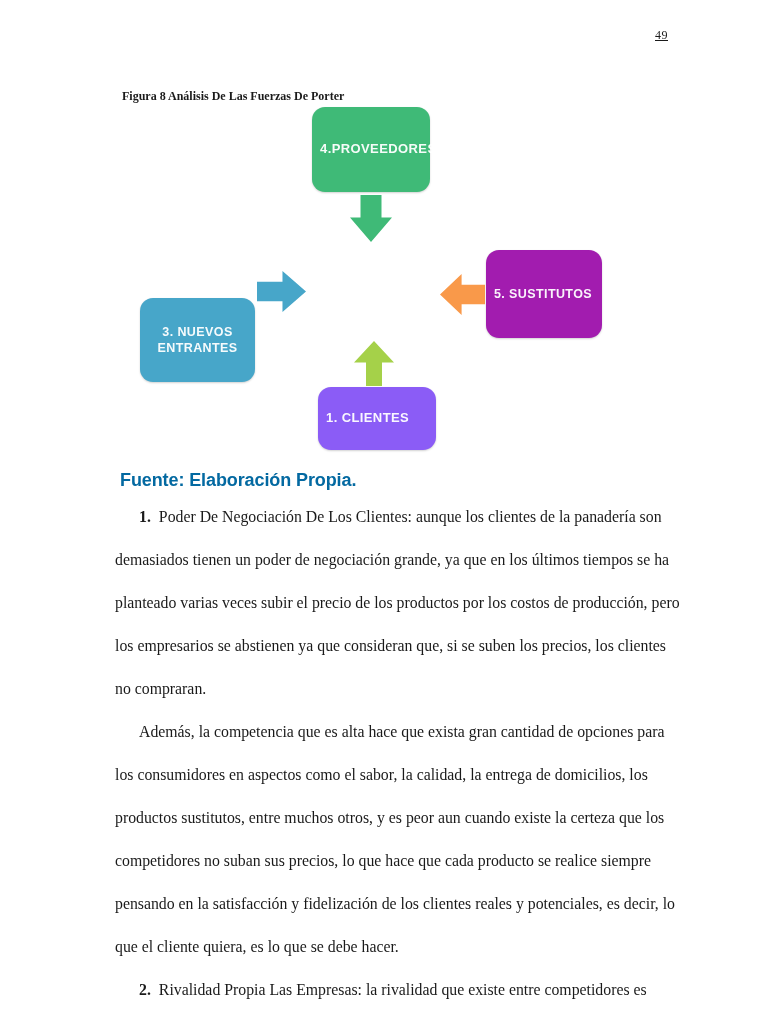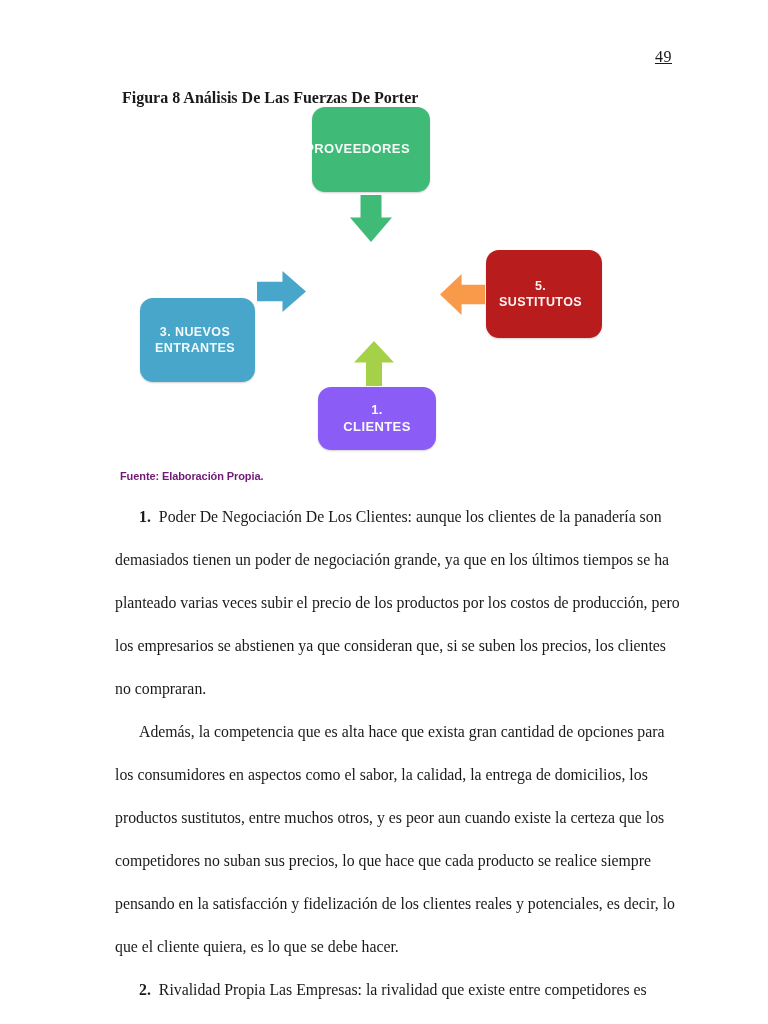--- a/index.html
+++ b/index.html
@@ -8,54 +8,54 @@
     width: 768px;
     height: 1024px;
     margin: 0 auto;
     background: #ffffff;
     font-family: "Liberation Serif", serif;
     color: #1a1a1a;
     overflow: hidden;
   }
   .page-number {
     position: absolute;
-    top: 48px;
+    top: 28px;
     left: 655px;
-    font-size: 16px;
+    font-size: 12px;
     letter-spacing: 0.5px;
     text-decoration: underline;
   }
   .fig-title {
     position: absolute;
     top: 86px;
     left: 119px;
     margin: 3px;
-    font-size: 16px;
+    font-size: 12px;
     font-weight: bold;
   }
   
   .diagram {
     position: absolute;
     left: 0; top: 0;
     width: 768px; height: 470px;
   }
   .node {
     position: absolute;
     border-radius: 13px;
     display: flex;
     align-items: center;
-    justify-content: flex-end;
+    justify-content: flex-start;
     text-align: center;
     color: rgba(255,255,255,0.95);
     font-family: "Liberation Sans", sans-serif;
     font-weight: bold;
     letter-spacing: 0.4px;
     line-height: 1.3;
     box-shadow: 0 1px 2px rgba(0,0,0,0.18);
-    padding: 20px;
+    padding: 8px;
     box-sizing: border-box;
   }
   .node-proveedores { left: 312px; top: 107px; width: 118px; height: 85px; font-size: 13px; }
   .node-entrantes   { left: 140px; top: 250px; width: 115px; height: 84px; font-size: 12.5px; }
   .node-competencia { left: 312px; top: 251px; width: 121px; height: 84px; font-size: 13.5px; }
   .node-sustitutos  { left: 486px; top: 250px; width: 116px; height: 88px; font-size: 12.5px; }
   .node-clientes    { left: 318px; top: 387px; width: 118px; height: 63px; font-size: 13px; }
   .arrow { position: absolute; }
   .arrow-down  { left: 350px; top: 195px; width: 42px; height: 47px;
     clip-path: polygon(25% 0, 75% 0, 75% 48%, 100% 48%, 50% 100%, 0 48%, 25% 48%); }
@@ -64,23 +64,23 @@
   .arrow-left  { left: 440px; top: 274px; width: 45px; height: 41px;
     clip-path: polygon(100% 26%, 48% 26%, 48% 0, 0 50%, 48% 100%, 48% 74%, 100% 74%); }
   .arrow-up    { left: 354px; top: 341px; width: 40px; height: 45px;
     clip-path: polygon(50% 0, 100% 48%, 70% 48%, 70% 100%, 30% 100%, 30% 48%, 0 48%); }
   
   .caption {
     position: absolute;
     left: 120px; top: 470px;
     font-family: "Liberation Sans", sans-serif;
     font-weight: bold;
-    font-size: 11px;
+    font-size: 18px;
     letter-spacing: -0.1px;
-    color: #701a75;
+    color: #0369a1;
   }
   .content {
     position: absolute;
     left: 115px; top: 495px;
     width: 566px;
     font-size: 15.8px;
     line-height: 43px;
     text-align: left;
   }
   .content p { margin: 0; text-indent: 24px; }
@@ -105,21 +105,21 @@
 
     <div class="node node-entrantes" style="background: rgb(71, 166, 201); margin-top: 48px;">
       <span>3. NUEVOS ENTRANTES</span>
     </div>
 
     <div class="arrow arrow-right" style="background: rgb(71, 166, 201);"></div>
 
 
     <div class="arrow arrow-left" style="background: rgb(249, 153, 74);"></div>
 
-    <div class="node node-sustitutos" style="background: #b91c1c;">
+    <div class="node node-sustitutos" style="background: #a21caf;">
       <span>5. SUSTITUTOS</span>
     </div>
 
     <div class="arrow arrow-up" style="background: rgb(165, 209, 73);"></div>
 
     <div class="node node-clientes" style="background: #8b5cf6;">
       <span>1. CLIENTES</span>
     </div>
 
   </div>

